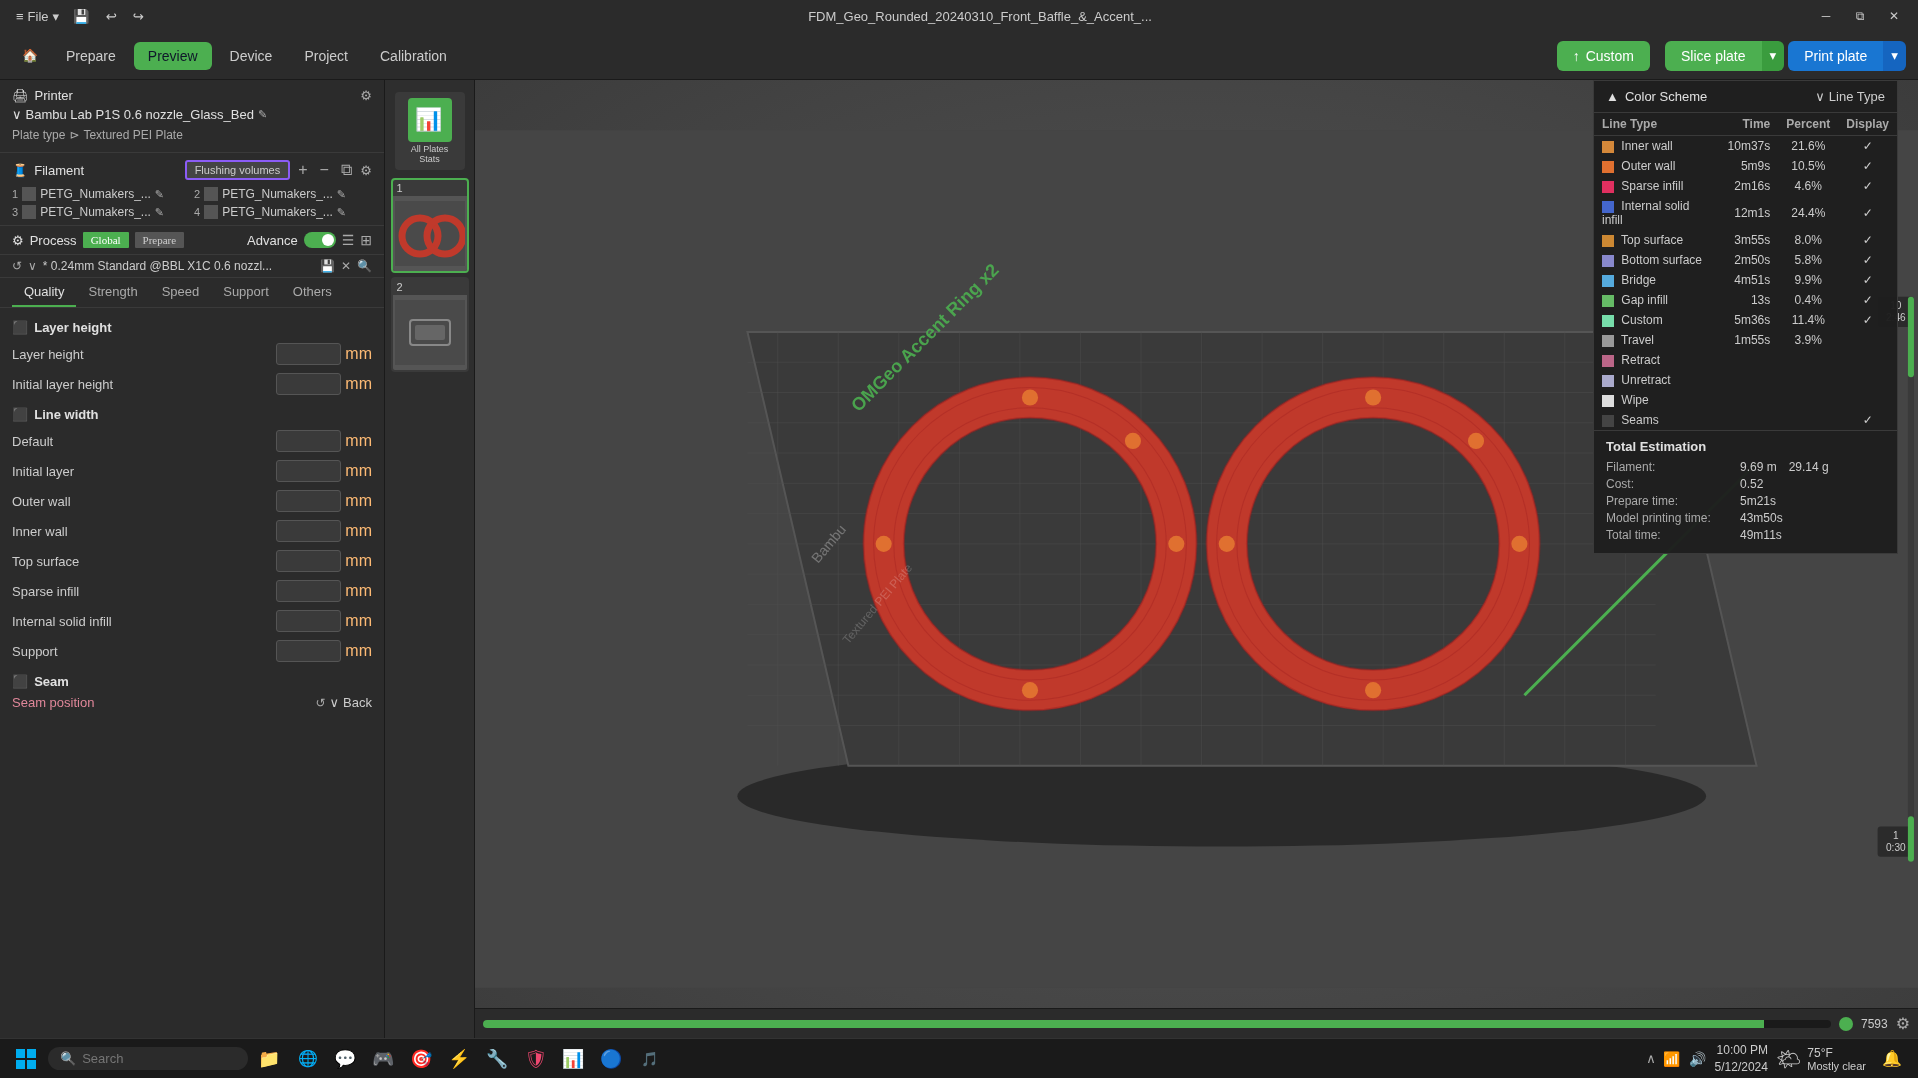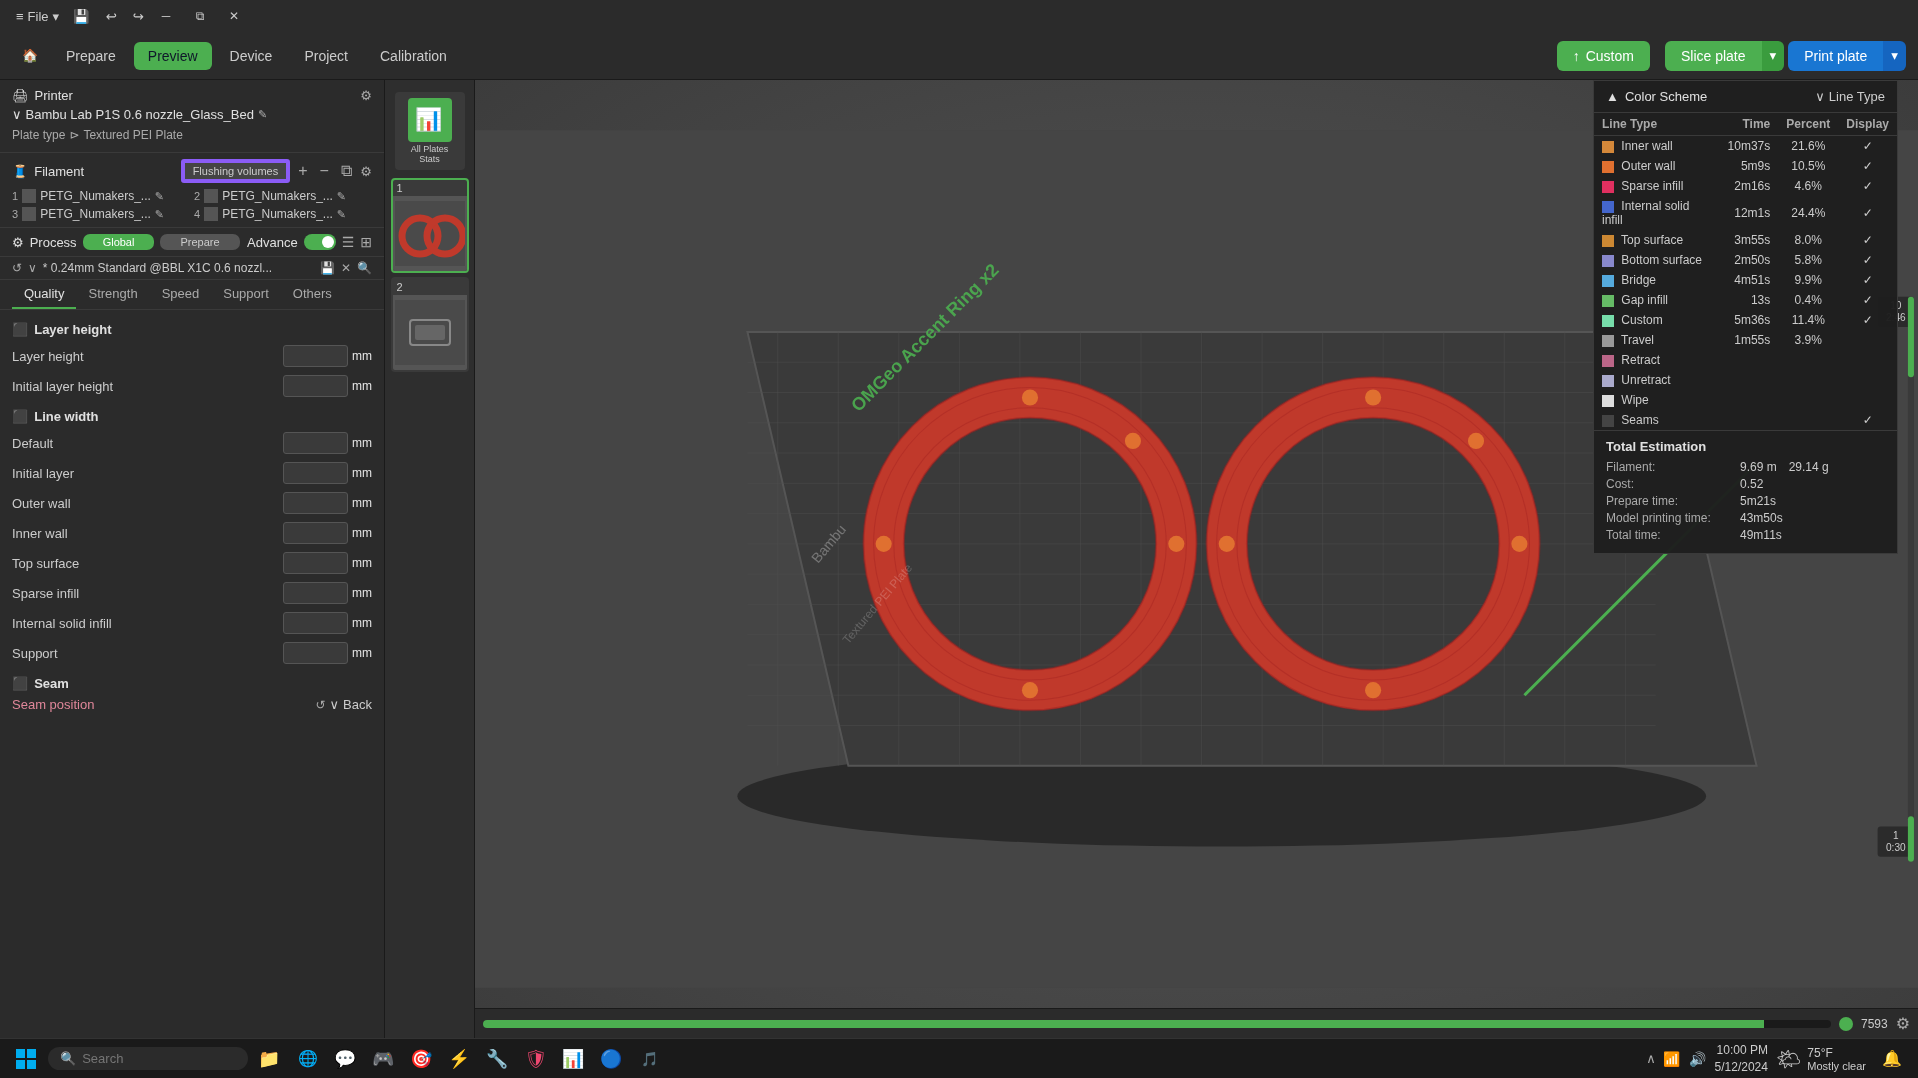--- a/index.html
+++ b/index.html
@@ -37,33 +37,33 @@
     .gear-icon { color: #aaa; cursor: pointer; }
     .printer-name { font-size: 13px; color: #e0e0e0; padding: 4px 0; display: flex; align-items: center; gap: 4px; }
     .edit-icon { color: #aaa; cursor: pointer; font-size: 11px; }
     .plate-type { font-size: 12px; color: #aaa; display: flex; align-items: center; gap: 4px; padding: 2px 0; }
 
     
     .filament-section { padding: 6px 12px; border-bottom: 1px solid #3a3a3a; }
     .filament-header { display: flex; align-items: center; justify-content: space-between; margin-bottom: 6px; }
     .filament-title { display: flex; align-items: center; gap: 6px; }
     .filament-actions { display: flex; gap: 4px; align-items: center; }
-    .flush-btn { background: #444; border: 4px solid #8b5cf6; color: #ccc; font-size: 11px; padding: 2px 8px; border-radius: 3px; cursor: pointer; }
+    .flush-btn { background: #444; border: 2px solid #8b5cf6; color: #ccc; font-size: 11px; padding: 2px 8px; border-radius: 3px; cursor: pointer; }
     .icon-btn { background: none; border: none; color: #aaa; cursor: pointer; font-size: 16px; padding: 2px 4px; }
     .filament-grid { display: grid; grid-template-columns: 1fr 1fr; gap: 4px; }
     .filament-item { display: flex; align-items: center; gap: 4px; font-size: 12px; color: #ccc; }
     .filament-swatch { width: 14px; height: 14px; background: #333; border: 1px solid #555; flex-shrink: 0; }
     .filament-text { overflow: hidden; text-overflow: ellipsis; white-space: nowrap; max-width: 120px; }
     .filament-num { color: #aaa; font-size: 11px; }
 
     
     .process-section { padding: 6px 12px; border-bottom: 1px solid #3a3a3a; }
     .process-header { display: flex; align-items: center; justify-content: space-between; }
     .process-left { display: flex; align-items: center; gap: 6px; }
-    .badge { padding: 2px 20px; border-radius: 7px; font-size: 11px; cursor: pointer; }
+    .badge { padding: 2px 8px; border-radius: 1px; font-size: 11px; cursor: pointer; font-family: Liberation Serif, serif; }
     .badge-green { background: #4CAF50; color: #fff; }
     .badge-gray { background: #555; color: #ccc; }
     .advance-row { display: flex; align-items: center; gap: 6px; }
     .toggle-switch { width: 32px; height: 16px; background: #4CAF50; border-radius: 8px; display: flex; align-items: center; padding: 2px; cursor: pointer; }
     .toggle-knob { width: 12px; height: 12px; background: #fff; border-radius: 50%; margin-left: auto; }
     .process-icons { display: flex; gap: 6px; }
     .process-icon-btn { background: none; border: none; color: #aaa; cursor: pointer; font-size: 14px; }
 
     
     .profile-row { padding: 4px 12px; border-bottom: 1px solid #3a3a3a; display: flex; align-items: center; gap: 6px; font-size: 12px; color: #ccc; }
@@ -79,21 +79,21 @@
     
     .settings-list { flex: 1; overflow-y: auto; padding: 4px 0; }
     .settings-list::-webkit-scrollbar { width: 6px; }
     .settings-list::-webkit-scrollbar-track { background: #2b2b2b; }
     .settings-list::-webkit-scrollbar-thumb { background: #555; border-radius: 3px; }
     .setting-group-header { padding: 8px 12px 4px; display: flex; align-items: center; gap: 6px; color: #e0e0e0; font-weight: 600; font-size: 13px; cursor: pointer; }
     .setting-row { display: flex; align-items: center; padding: 4px 12px; }
     .setting-label { flex: 1; font-size: 13px; color: #ccc; }
     .setting-input { display: flex; align-items: center; gap: 4px; }
     .setting-input input { width: 65px; background: #3a3a3a; border: 1px solid #555; color: #e0e0e0; padding: 3px 6px; font-size: 12px; border-radius: 3px; text-align: right; }
-    .setting-unit { color: #e5e5e5; font-size: 12px; min-width: 20px; }
+    .setting-unit { color: #fdba74; font-size: 16px; min-width: 20px; }
     .seam-section { padding: 8px 12px 2px; display: flex; align-items: center; gap: 6px; color: #e0e0e0; font-weight: 600; font-size: 13px; cursor: pointer; }
     .seam-position-row { display: flex; align-items: center; padding: 4px 12px; }
     .seam-position-label { flex: 1; font-size: 13px; color: #e0879a; }
     .seam-position-val { display: flex; align-items: center; gap: 4px; color: #ccc; font-size: 13px; }
     .reset-icon { color: #aaa; cursor: pointer; font-size: 12px; }
 
     
     #thumb-panel { position: absolute; top: 80px; left: 385px; width: 90px; height: calc(100% - 120px); background: #2e2e2e; border-right: 1px solid #1a1a1a; display: flex; flex-direction: column; align-items: center; padding: 8px 4px; gap: 4px; overflow-y: auto; }
     #thumb-panel::-webkit-scrollbar { width: 4px; }
     #thumb-panel::-webkit-scrollbar-thumb { background: #555; }
@@ -153,20 +153,21 @@
   <div class="menu-btn">
     <span>≡</span>
     <span>File</span>
     <span>▾</span>
   </div>
   <div class="tb-icon">
     <button title="Save">💾</button>
     <button title="Undo">↩</button>
     <button title="Redo">↪</button>
   </div>
+  <div class="title">FDM_Geo_Rounded_20240310_Front_Baffle_&amp;_Accent_...</div>
   <div class="win-btns">
     <div class="win-btn">─</div>
     <div class="win-btn">⧉</div>
     <div class="win-btn close">✕</div>
   </div>
 </div>
 
 <div id="navbar">
   <div class="home-btn">🏠</div>
   <button class="nav-btn">Prepare</button>

